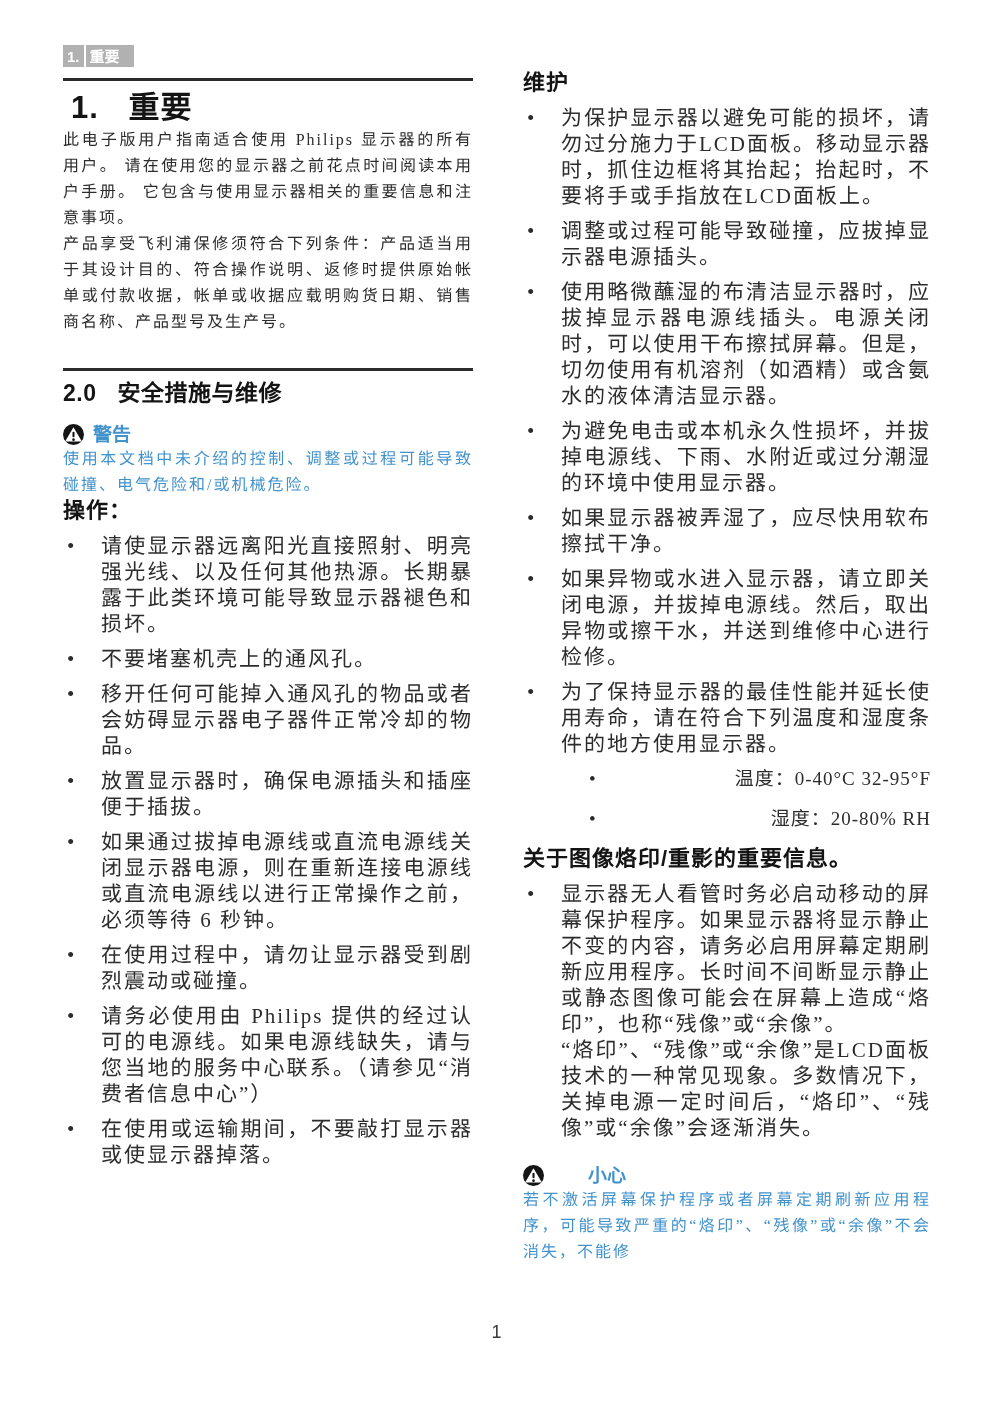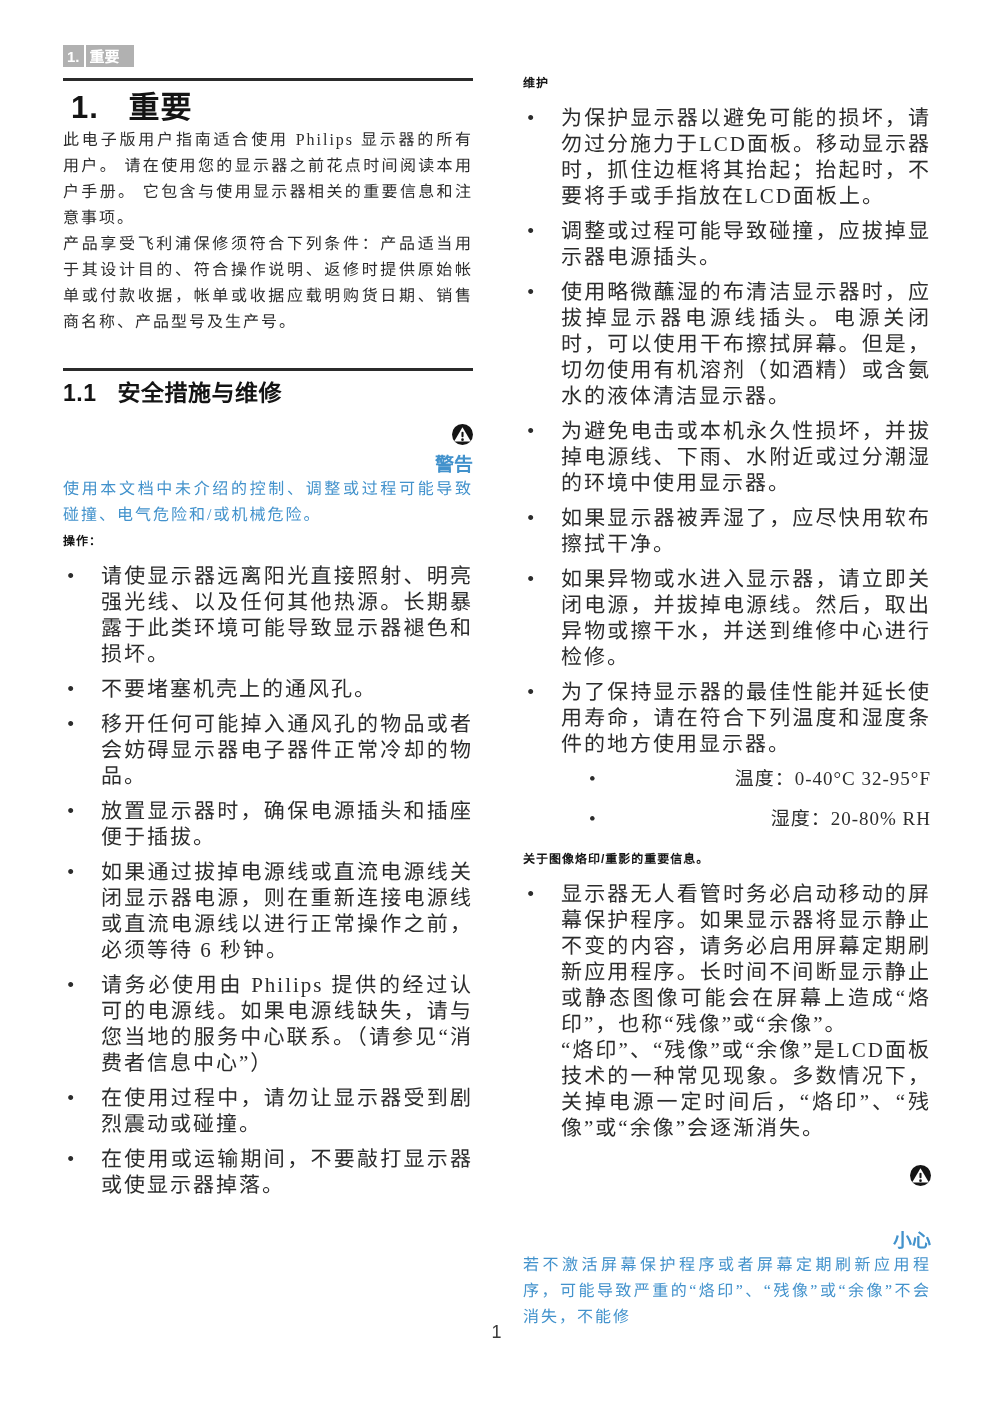--- a/index.html
+++ b/index.html
@@ -37,34 +37,34 @@
 
   h2.section{
     font-family:"Liberation Sans",sans-serif;
     font-size:23px;font-weight:bold;color:#141414;
     margin:7px 0 0 0;line-height:30px;letter-spacing:0.5px;
   }
   h2.section .sec-num{margin-right:14px;}
 
   h3.subhead{
     font-family:"Liberation Sans",sans-serif;
-    font-size:12px;font-weight:bold;color:#141414;
+    font-size:22px;font-weight:bold;color:#141414;
     margin:0;line-height:26px;letter-spacing:1px;
   }
 
   p.body{
     margin:0;font-size:16px;line-height:26px;
     text-align:justify;letter-spacing:2px;
   }
   .mt-intro{margin-top:27px;}
   .mt-para{margin-top:11px;}
 
   .blue{color:#4292cc;}
 
-  .note-head{display:flex;align-items:flex-end;gap:9px;margin-top:16px;flex-direction:column;}
+  .note-head{display:flex;align-items:flex-start;gap:9px;margin-top:16px;}
   .note-head .note-label{
     font-family:"Liberation Sans",sans-serif;
     font-size:19px;font-weight:bold;line-height:22px;
   }
   .note-icon{width:21px;height:21px;flex:0 0 auto;display:block;}
 
   ul.bullets{list-style:none;margin:9px 0 0 0;padding:0;
     font-size:21px;line-height:26px;text-align:justify;letter-spacing:2px;}
   ul.bullets li{position:relative;padding-left:38px;margin-bottom:9px;}
   ul.bullets li::before{content:"\2022";position:absolute;left:4px;top:0;letter-spacing:0;}
@@ -102,21 +102,21 @@
       <span class="sec-num">1.</span>
       <span>重要</span>
     </h1>
 
     <p class="body mt-intro">此电子版用户指南适合使用 Philips 显示器的所有用户。 请在使用您的显示器之前花点时间阅读本用户手册。 它包含与使用显示器相关的重要信息和注意事项。</p>
     <p class="body mt-para">产品享受飞利浦保修须符合下列条件：产品适当用于其设计目的、符合操作说明、返修时提供原始帐单或付款收据，帐单或收据应载明购货日期、销售商名称、产品型号及生产号。</p>
 
     <div class="rule rule-mid"></div>
 
     <h2 class="section">
-      <span class="sec-num">1.1</span>
+      <span class="sec-num">2.0</span>
       <span>安全措施与维修</span>
     </h2>
 
     <div class="note-head">
       <svg class="note-icon" viewBox="0 0 24 24" aria-hidden="true">
         <circle cx="12" cy="12" r="12" fill="#151515"></circle>
         <path d="M12 3.6 L21.6 20 L2.4 20 Z" fill="#ffffff"></path>
         <rect x="10.8" y="8.8" width="2.4" height="6.4" rx="1.1" fill="#151515"></rect>
         <circle cx="12" cy="17.9" r="1.5" fill="#151515"></circle>
       </svg>
@@ -125,22 +125,22 @@
     <p class="body blue blue-note-text">使用本文档中未介绍的控制、调整或过程可能导致碰撞、电气危险和/或机械危险。</p>
 
     <h3 class="subhead mt-operation">操作：</h3>
 
     <ul class="bullets">
       <li>请使显示器远离阳光直接照射、明亮强光线、以及任何其他热源。长期暴露于此类环境可能导致显示器褪色和损坏。</li>
       <li>不要堵塞机壳上的通风孔。</li>
       <li>移开任何可能掉入通风孔的物品或者会妨碍显示器电子器件正常冷却的物品。</li>
       <li>放置显示器时，确保电源插头和插座便于插拔。</li>
       <li>如果通过拔掉电源线或直流电源线关闭显示器电源，则在重新连接电源线或直流电源线以进行正常操作之前，必须等待 6 秒钟。</li>
+      <li>在使用过程中，请勿让显示器受到剧烈震动或碰撞。</li>
       <li>请务必使用由 Philips 提供的经过认可的电源线。如果电源线缺失，请与您当地的服务中心联系。（请参见“消费者信息中心”）</li>
-      <li>在使用过程中，请勿让显示器受到剧烈震动或碰撞。</li>
       <li>在使用或运输期间，不要敲打显示器或使显示器掉落。</li>
     </ul>
   </div>
 
   <div class="col col-right">
 
     <h3 class="subhead">维护</h3>
 
     <ul class="bullets">
       <li>为保护显示器以避免可能的损坏，请勿过分施力于LCD面板。移动显示器时，抓住边框将其抬起；抬起时，不要将手或手指放在LCD面板上。</li>

